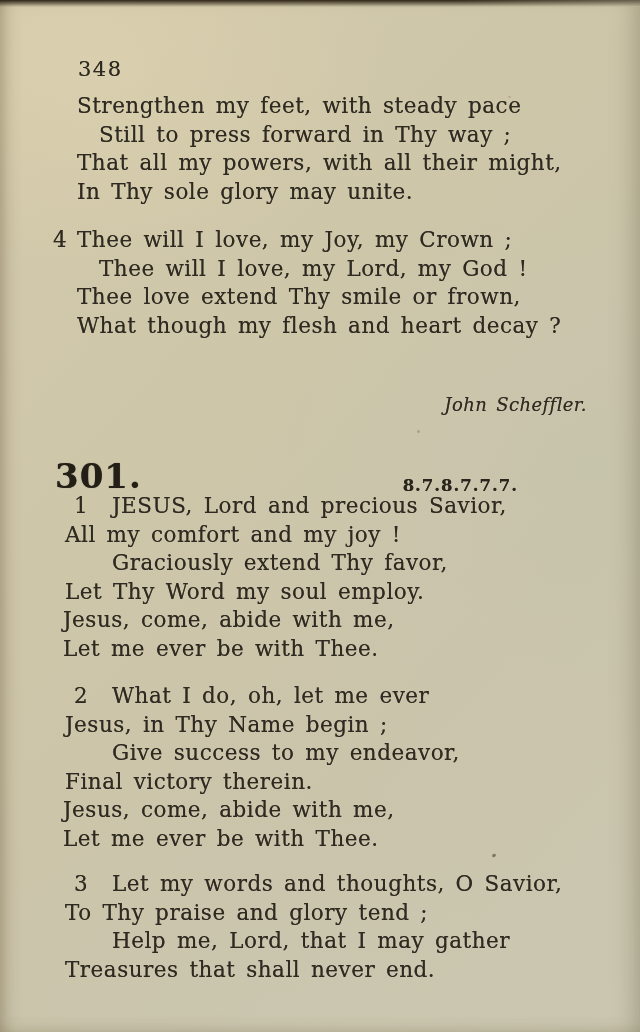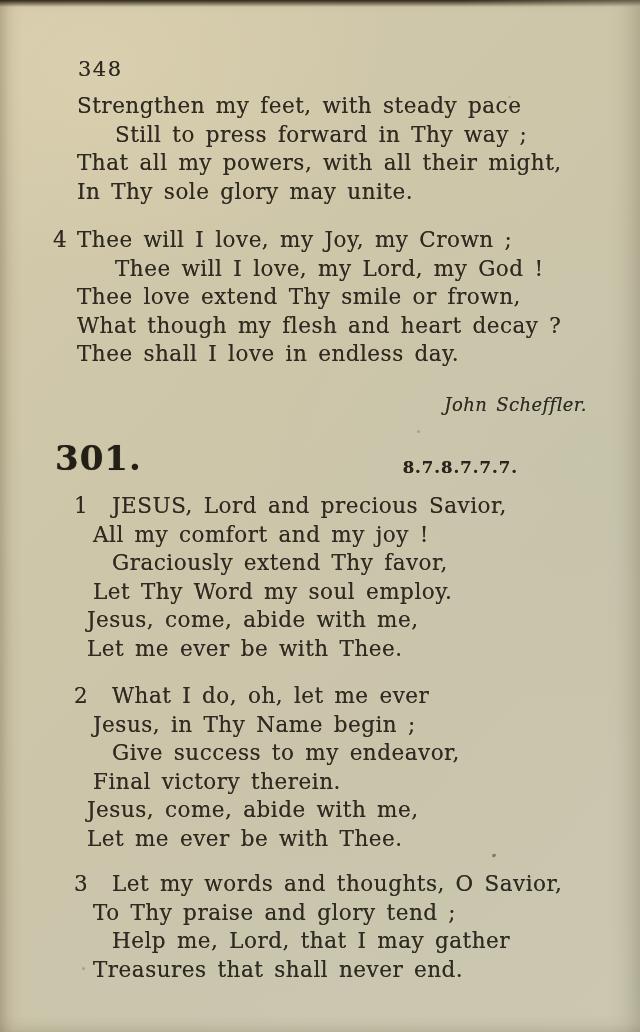--- a/index.html
+++ b/index.html
@@ -38,36 +38,36 @@
     white-space:nowrap;
   }
   .pagenum{
     position:absolute;left:78px;top:57px;
     font-size:21px;letter-spacing:1.5px;
     text-shadow:0 0 0.6px rgba(47,42,33,0.65);
   }
   .stanza{position:absolute;left:0;width:516px;}
   .line{height:28.6px;line-height:28.6px;}
   .hymnA .l0{padding-left:77px;}
-  .hymnA .l1{padding-left:99px;margin-left:16px;}
+  .hymnA .l1{padding-left:99px;}
   .hymnB .l0{padding-left:112px;}
-  .hymnB .l1{padding-left:93px;}
-  .hymnB .l2{padding-left:63px;margin-left:24px;}
+  .hymnB .l1{padding-left:65px;}
+  .hymnB .l2{padding-left:63px;}
   .vnum{
     position:absolute;top:0;height:28.6px;line-height:28.6px;
     font-size:21.5px;text-shadow:0 0 0.6px rgba(47,42,33,0.65);
   }
   .hymnA .vnum{left:53px;}
   .hymnB .vnum{left:74px;}
   .author{
     position:absolute;right:53px;top:394px;
     font-style:italic;font-size:18px;letter-spacing:0.4px;word-spacing:3px;
     text-shadow:0 0 0.6px rgba(47,42,33,0.6);
   }
-  .hymn-header{position:absolute;left:0;top:438px;width:560px;height:44px;}
+  .hymn-header{position:absolute;left:0;top:456px;width:560px;height:44px;}
   .hymn-no{
     position:absolute;left:55px;top:0;
     font-size:34px;font-weight:700;letter-spacing:1px;color:#241f16;
     text-shadow:0 0 0.7px rgba(36,31,22,0.7);
   }
   .meter{
     position:absolute;right:42px;top:20px;
     font-size:16.5px;font-weight:700;letter-spacing:1px;color:#2a251c;
     text-shadow:0 0 0.6px rgba(42,37,28,0.7);
   }
@@ -91,21 +91,20 @@
     <div class="line l0 txt">That all my powers, with all their might,</div>
     <div class="line l0 txt">In Thy sole glory may unite.</div>
   </section>
 
   <section class="stanza hymnA" style="top:226px">
     <span class="vnum">4</span>
     <div class="line l0 txt">Thee will I love, my Joy, my Crown ;</div>
     <div class="line l1 txt">Thee will I love, my Lord, my God !</div>
     <div class="line l0 txt">Thee love extend Thy smile or frown,</div>
     <div class="line l0 txt">What though my flesh and heart decay ?</div>
-    <div class="line l0 txt">Thee shall I love in endless day.</div>
   </section>
 
   <div class="author">John Scheffler.</div>
 
   <header class="hymn-header">
     <span class="hymn-no">301.</span>
     <span class="meter">8.7.8.7.7.7.</span>
   </header>
 
   <section class="stanza hymnB" style="top:492px">

